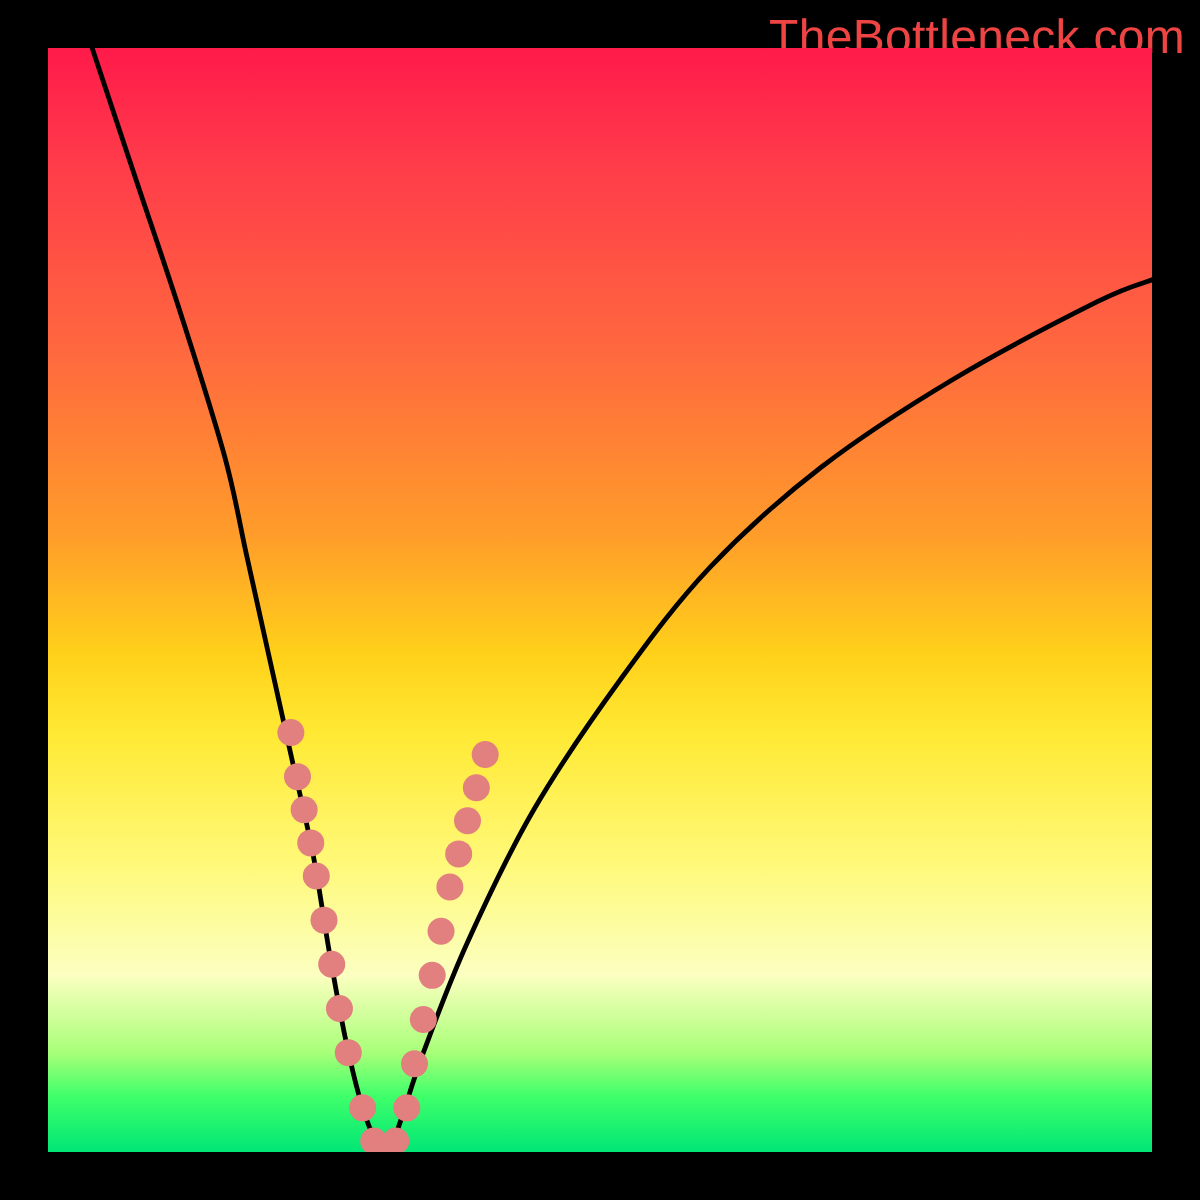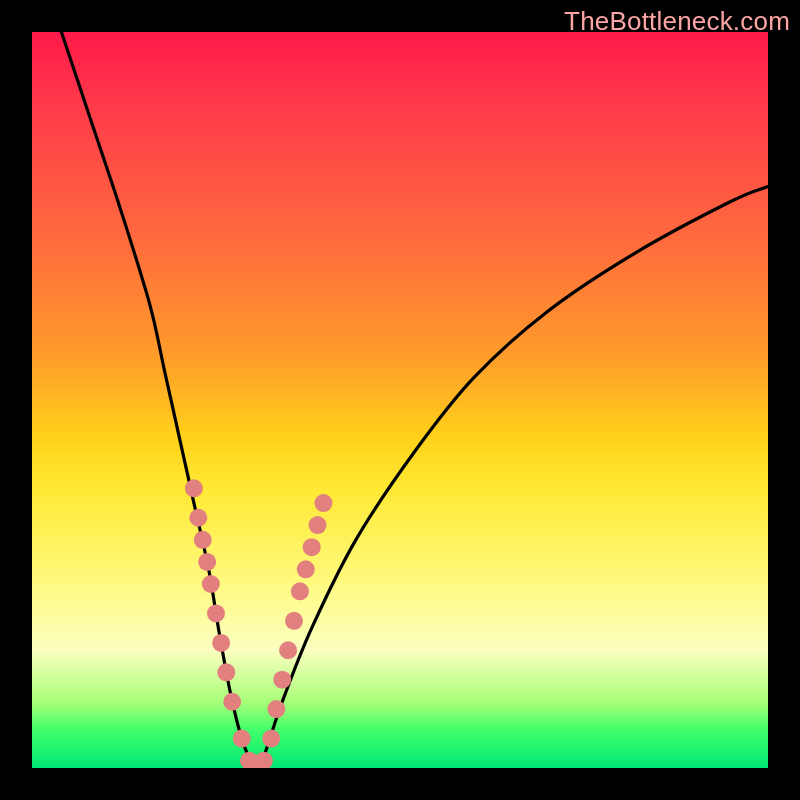--- a/index.html
+++ b/index.html
@@ -34,22 +34,22 @@
       #fbffc0 84%,
       #a8ff78 91%,
       #3eff6a 95%,
       #00e676 100%
     );
   }
   .watermark {
     position: absolute;
     top: 6px;
     right: 10px;
-    color: #fca5a5;
-    font-size: 26px;
+    color: #ef4444;
+    font-size: 32px;
     font-weight: 500;
     letter-spacing: 0.2px;
     user-select: none;
   }
   svg.curve {
     position: absolute;
     left: 0;
     top: 0;
     width: 736px;
     height: 736px;

